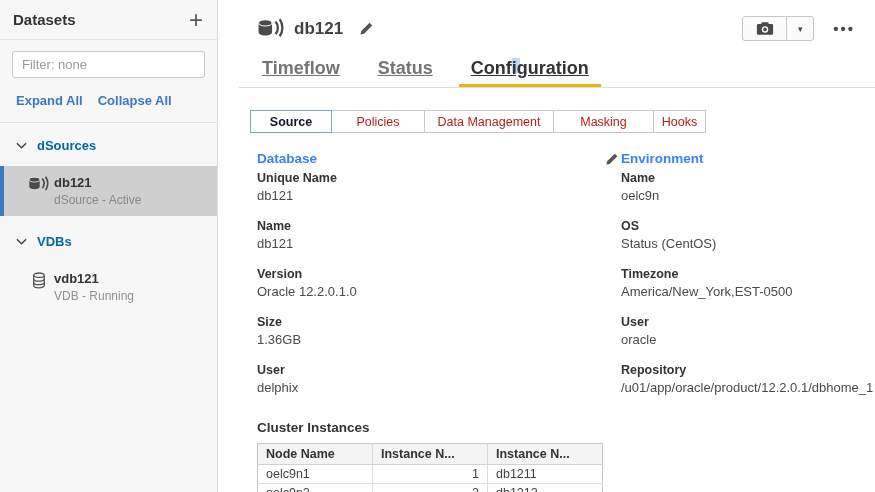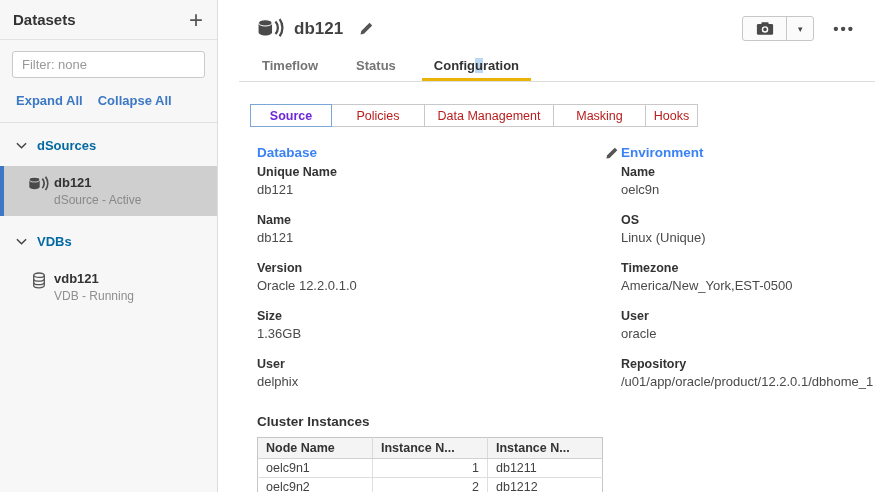--- a/index.html
+++ b/index.html
@@ -39,36 +39,36 @@
   .mh-right { margin-left:auto; display:flex; align-items:center; }
   .split-btn { display:flex; border:1px solid #c7c7c7; border-radius:3px; background:#fbfbfb;
                height:25px; overflow:hidden; }
   .split-main { width:43px; display:flex; align-items:center; justify-content:center; cursor:pointer; }
   .split-caret { width:27px; display:flex; align-items:center; justify-content:center;
                  border-left:1px solid #c7c7c7; cursor:pointer; font-size:9px; color:#444; }
   .more-btn { margin:0 10px 0 19px; font-size:15px; font-weight:bold; letter-spacing:2px;
               color:#4a4a4a; cursor:pointer; line-height:10px; }
 
   .tabs-wrap { margin:10px 0 0 21px; border-bottom:1px solid #ddd; display:flex; padding-left:11px; }
-  .tab { padding:6px 12px 8px 12px; margin-right:14px; font-size:13px; font-weight:bold;
-         color:#757575; cursor:pointer; position:relative; }
+  .tab { padding:6px 12px 8px 12px; margin-right:14px; font-size:18px; font-weight:bold;
+         color:#757575; cursor:pointer; position:relative;text-decoration:underline; }
   .tab.active { color:#333; border-bottom:3px solid #eab308; padding-bottom:5px; }
   .tab .sel-mark { position:absolute; left:53px; top:6px; width:8px; height:15px;
                    background:#bcd8f3; z-index:0; }
   .tab .tab-label { position:relative; z-index:1; }
 
   .subtabs { display:flex; margin:22px 0 0 32px; }
   .subtab { border:1px solid #c9c9c9; background:#fff; height:23px; display:flex; align-items:center;
             justify-content:center; font-size:12.5px; color:#b91c1c; cursor:pointer; margin-left:-1px; }
   .subtab:nth-child(1){ width:82px; margin-left:0; }
   .subtab:nth-child(2){ width:94px; }
   .subtab:nth-child(3){ width:130px; }
-  .subtab:nth-child(4){ width:93px; }
+  .subtab:nth-child(4){ width:101px; }
   .subtab:nth-child(5){ width:53px; }
-  .subtab.active { color:#6d28d9; font-weight:bold; border-color:#7aa7d8; z-index:2; }
+  .subtab.active { color:#0f172a; font-weight:bold; border-color:#7aa7d8; z-index:2; }
 
   .content { display:flex; padding:18px 0 0 39px; }
   .col-left { width:364px; min-width:364px; }
   .col-right { flex:1; }
   .sec-head-row { display:flex; align-items:center; justify-content:space-between;
                   margin-bottom:4px; padding-right:2px; }
   .sec-heading { font-size:13.5px; font-weight:bold; color:#3b82f6; }
   .field { margin-top:0; margin-bottom:14px; }
   .f-label { font-size:12.5px; font-weight:bold; color:#333; line-height:16px; }
   .f-value { font-size:13px; color:#4a4a4a; line-height:17px; margin-top:1px; }
@@ -254,21 +254,21 @@
       <div class="col-right">
         <div class="sec-head-row">
           <span class="sec-heading">Environment</span>
         </div>
         <div class="field">
           <div class="f-label">Name</div>
           <div class="f-value">oelc9n</div>
         </div>
         <div class="field">
           <div class="f-label">OS</div>
-          <div class="f-value">Linux (Unique)</div>
+          <div class="f-value">Status (CentOS)</div>
         </div>
         <div class="field">
           <div class="f-label">Timezone</div>
           <div class="f-value">America/New_York,EST-0500</div>
         </div>
         <div class="field">
           <div class="f-label">User</div>
           <div class="f-value">oracle</div>
         </div>
         <div class="field">

